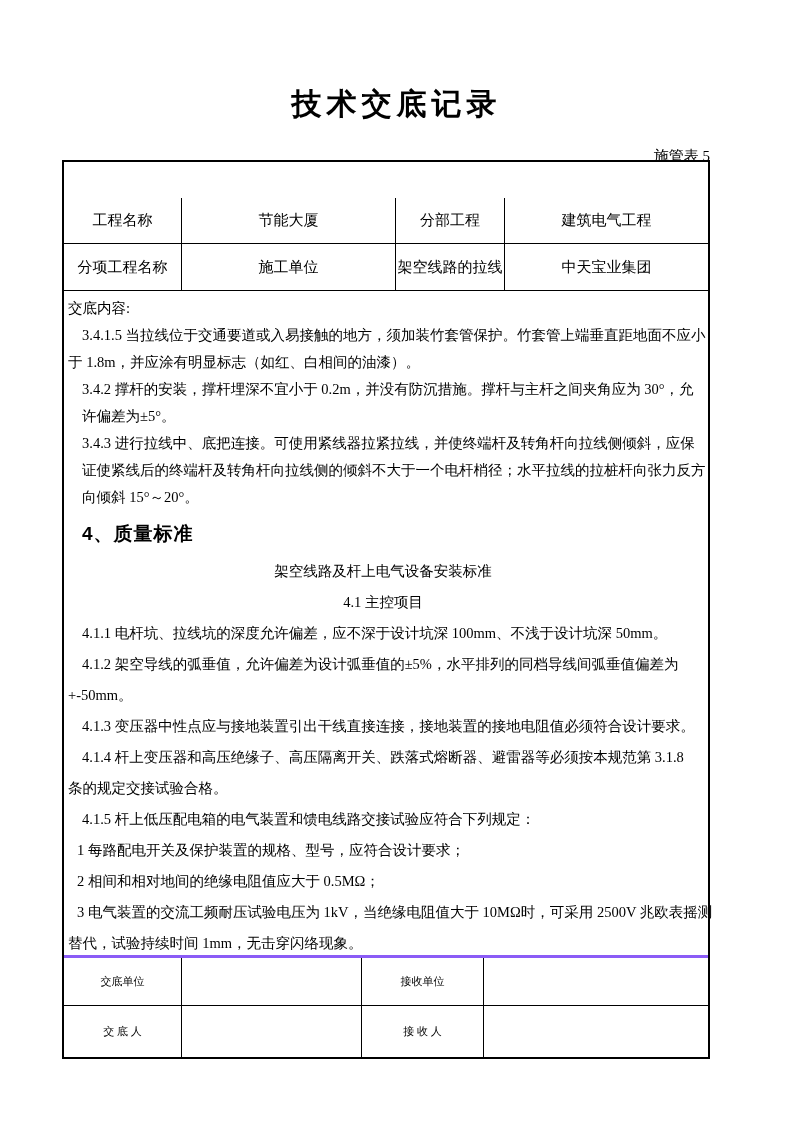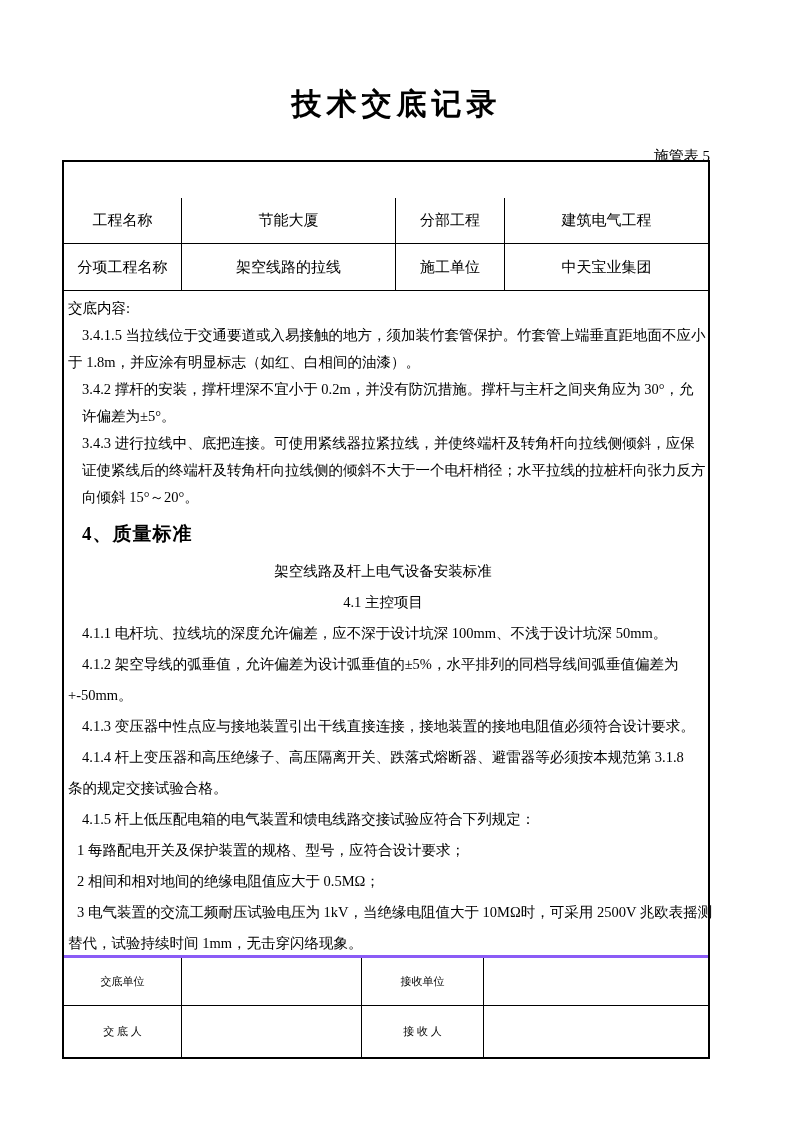--- a/index.html
+++ b/index.html
@@ -54,21 +54,21 @@
   }
   .line { height:27px; line-height:27px; white-space:nowrap; overflow:visible; }
   .line.g2 { height:31px; line-height:31px; }
   .line.indent { padding-left:14px; }
   .line.indent-sub { padding-left:9px; }
   .line.center { text-align:center; padding-left:0; }
   .line.heading {
     height:45px; line-height:45px;
     font-weight:bold; font-size:19px;
     padding-left:14px;
-    font-family:Liberation Serif, serif;
+    font-family:Liberation Sans, sans-serif;
     letter-spacing:1px;
   }
 
   
   .sign-grid { display:grid; grid-template-columns:118px 180px 122px 1fr; }
   .sign-grid .cell {
     border-right:1px solid #000;
     height:48px;
     display:flex; align-items:center; justify-content:center;
     font-size:11px;
@@ -93,22 +93,22 @@
 
   <div class="doc-table">
 
     <div class="info-grid">
       <div class="cell">工程名称</div>
       <div class="cell">节能大厦</div>
       <div class="cell">分部工程</div>
       <div class="cell last-col">建筑电气工程</div>
 
       <div class="cell r2">分项工程名称</div>
+      <div class="cell r2">施工单位</div>
       <div class="cell r2">架空线路的拉线</div>
-      <div class="cell r2">施工单位</div>
       <div class="cell r2 last-col">中天宝业集团</div>
     </div>
 
     <div class="content-cell">
       <div class="line">交底内容:</div>
       <div class="line indent">3.4.1.5 当拉线位于交通要道或入易接触的地方，须加装竹套管保护。竹套管上端垂直距地面不应小</div>
       <div class="line">于 1.8m，并应涂有明显标志（如红、白相间的油漆）。</div>
       <div class="line indent">3.4.2 撑杆的安装，撑杆埋深不宜小于 0.2m，并没有防沉措施。撑杆与主杆之间夹角应为 30°，允</div>
       <div class="line indent">许偏差为±5°。</div>
       <div class="line indent">3.4.3 进行拉线中、底把连接。可使用紧线器拉紧拉线，并使终端杆及转角杆向拉线侧倾斜，应保</div>

